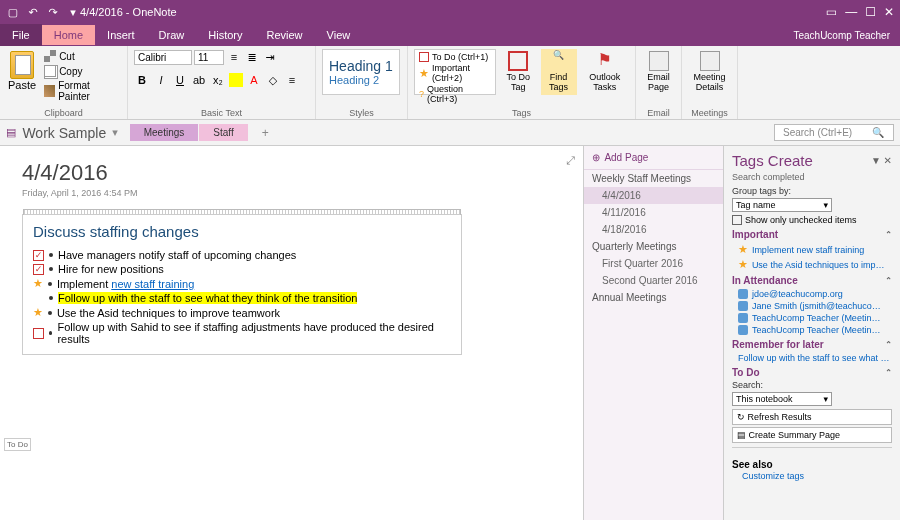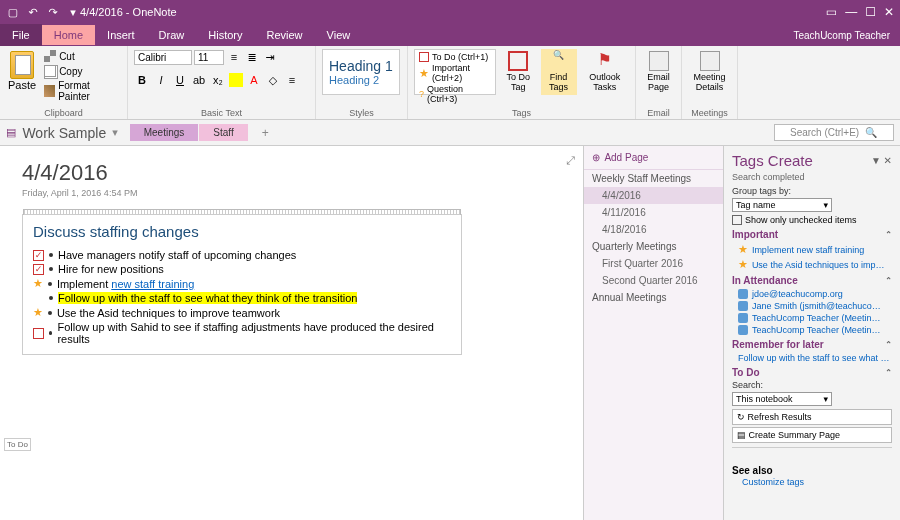--- a/index.html
+++ b/index.html
@@ -37,21 +37,21 @@
 .tag-list{display:flex;flex-direction:column;gap:1px;font-size:9px}
 .tag-row{display:flex;align-items:center;gap:3px}
 .vbtn{display:flex;flex-direction:column;align-items:center;padding:2px 4px;cursor:pointer;font-size:9px;text-align:center;line-height:1.1}
 .vbtn-ico{width:20px;height:20px;margin-bottom:2px}
 .notebook-bar{height:26px;background:#f3f3f3;border-bottom:1px solid #ccc;display:flex;align-items:center;padding:0 6px;gap:6px}
 .nb-name{font-size:14px;color:#555}
 .page-tab{padding:3px 14px;font-size:10px;border-radius:0;cursor:pointer}
 .page-tab.meetings{background:#d6a6d6;color:#333}
 .page-tab.staff{background:#f2c0dc;color:#333}
 .add-tab{padding:2px 8px;color:#888;font-size:12px}
-.search-box{margin-left:auto;border:1px solid #bbb;background:#fff;padding:2px 15px;font-size:10px;color:#888;width:120px;display:flex;align-items:flex-end;gap:3px}
+.search-box{margin-left:auto;border:1px solid #bbb;background:#fff;padding:2px 8px;font-size:10px;color:#888;width:120px;display:flex;align-items:flex-end;gap:3px}
 .main{display:flex;height:374px}
 .content{flex:1;padding:14px 22px;overflow:hidden;position:relative;border-right:1px solid #ccc}
 .page-title{font-size:22px;color:#444;font-weight:300;margin-bottom:2px}
 .page-date{font-size:9px;color:#888;margin-bottom:16px}
 .note-block{border:1px solid #ccc;padding:8px 10px;position:relative;width:440px}
 .note-handle{position:absolute;top:-6px;left:0;right:0;height:6px;background:repeating-linear-gradient(90deg,#ccc 0 1px,transparent 1px 3px);border:1px solid #bbb;border-bottom:none}
 .note-title{color:#1e4e79;font-size:15px;margin-bottom:8px}
 .note-item{display:flex;align-items:center;gap:5px;padding:1px 0;font-size:11px}
 .chk{width:11px;height:11px;border:1px solid #c33;display:inline-flex;align-items:center;justify-content:center;font-size:9px;color:#c33}
 .star{color:#f5a623;font-size:11px}
@@ -358,18 +358,18 @@
     <div class="tp-label">Search:</div>
     <div class="tp-sel"><span>This notebook</span> <span style="float:right">▾</span></div>
     <div class="tp-btn">
         <span>↻</span>
         <span>Refresh Results</span>
       </div>
     <div class="tp-btn">
         <span>▤</span>
         <span>Create Summary Page</span>
       </div>
-    <div style="border-top:1px solid #ccc;margin-top:4px;padding-top:17px">
+    <div style="border-top:1px solid #ccc;margin-top:4px;padding-top:11px">
       <div style="font-weight:600;font-size:10px">See also</div>
       <div class="tp-item" style="padding-left:10px">Customize tags</div>
     </div>
   </div>
 </div>
 
 </body></html>

